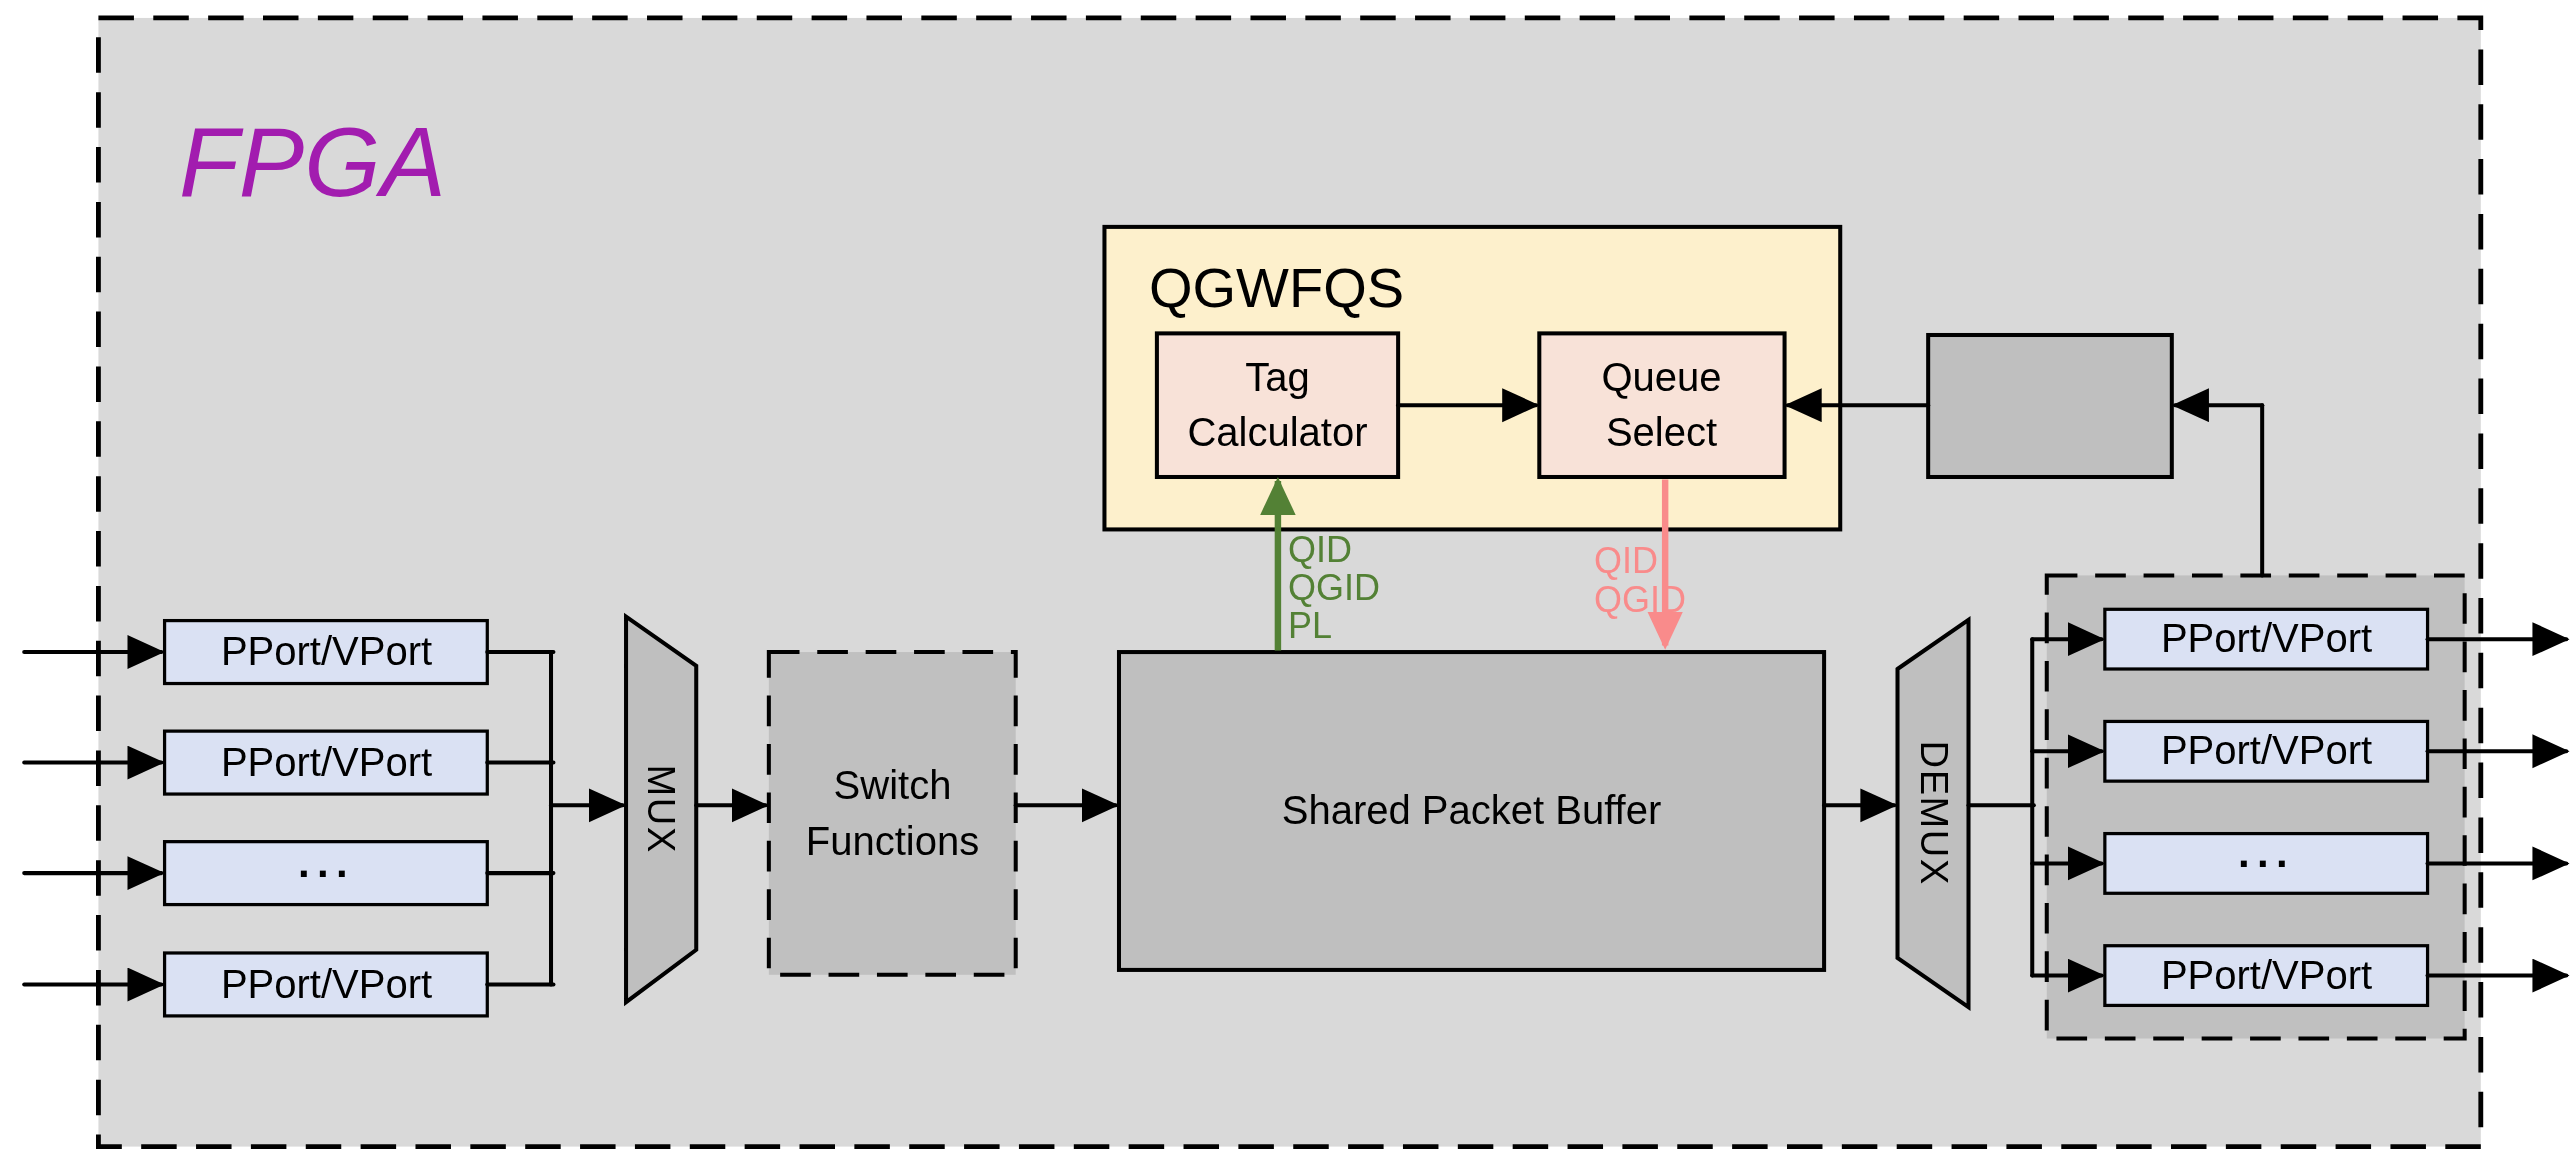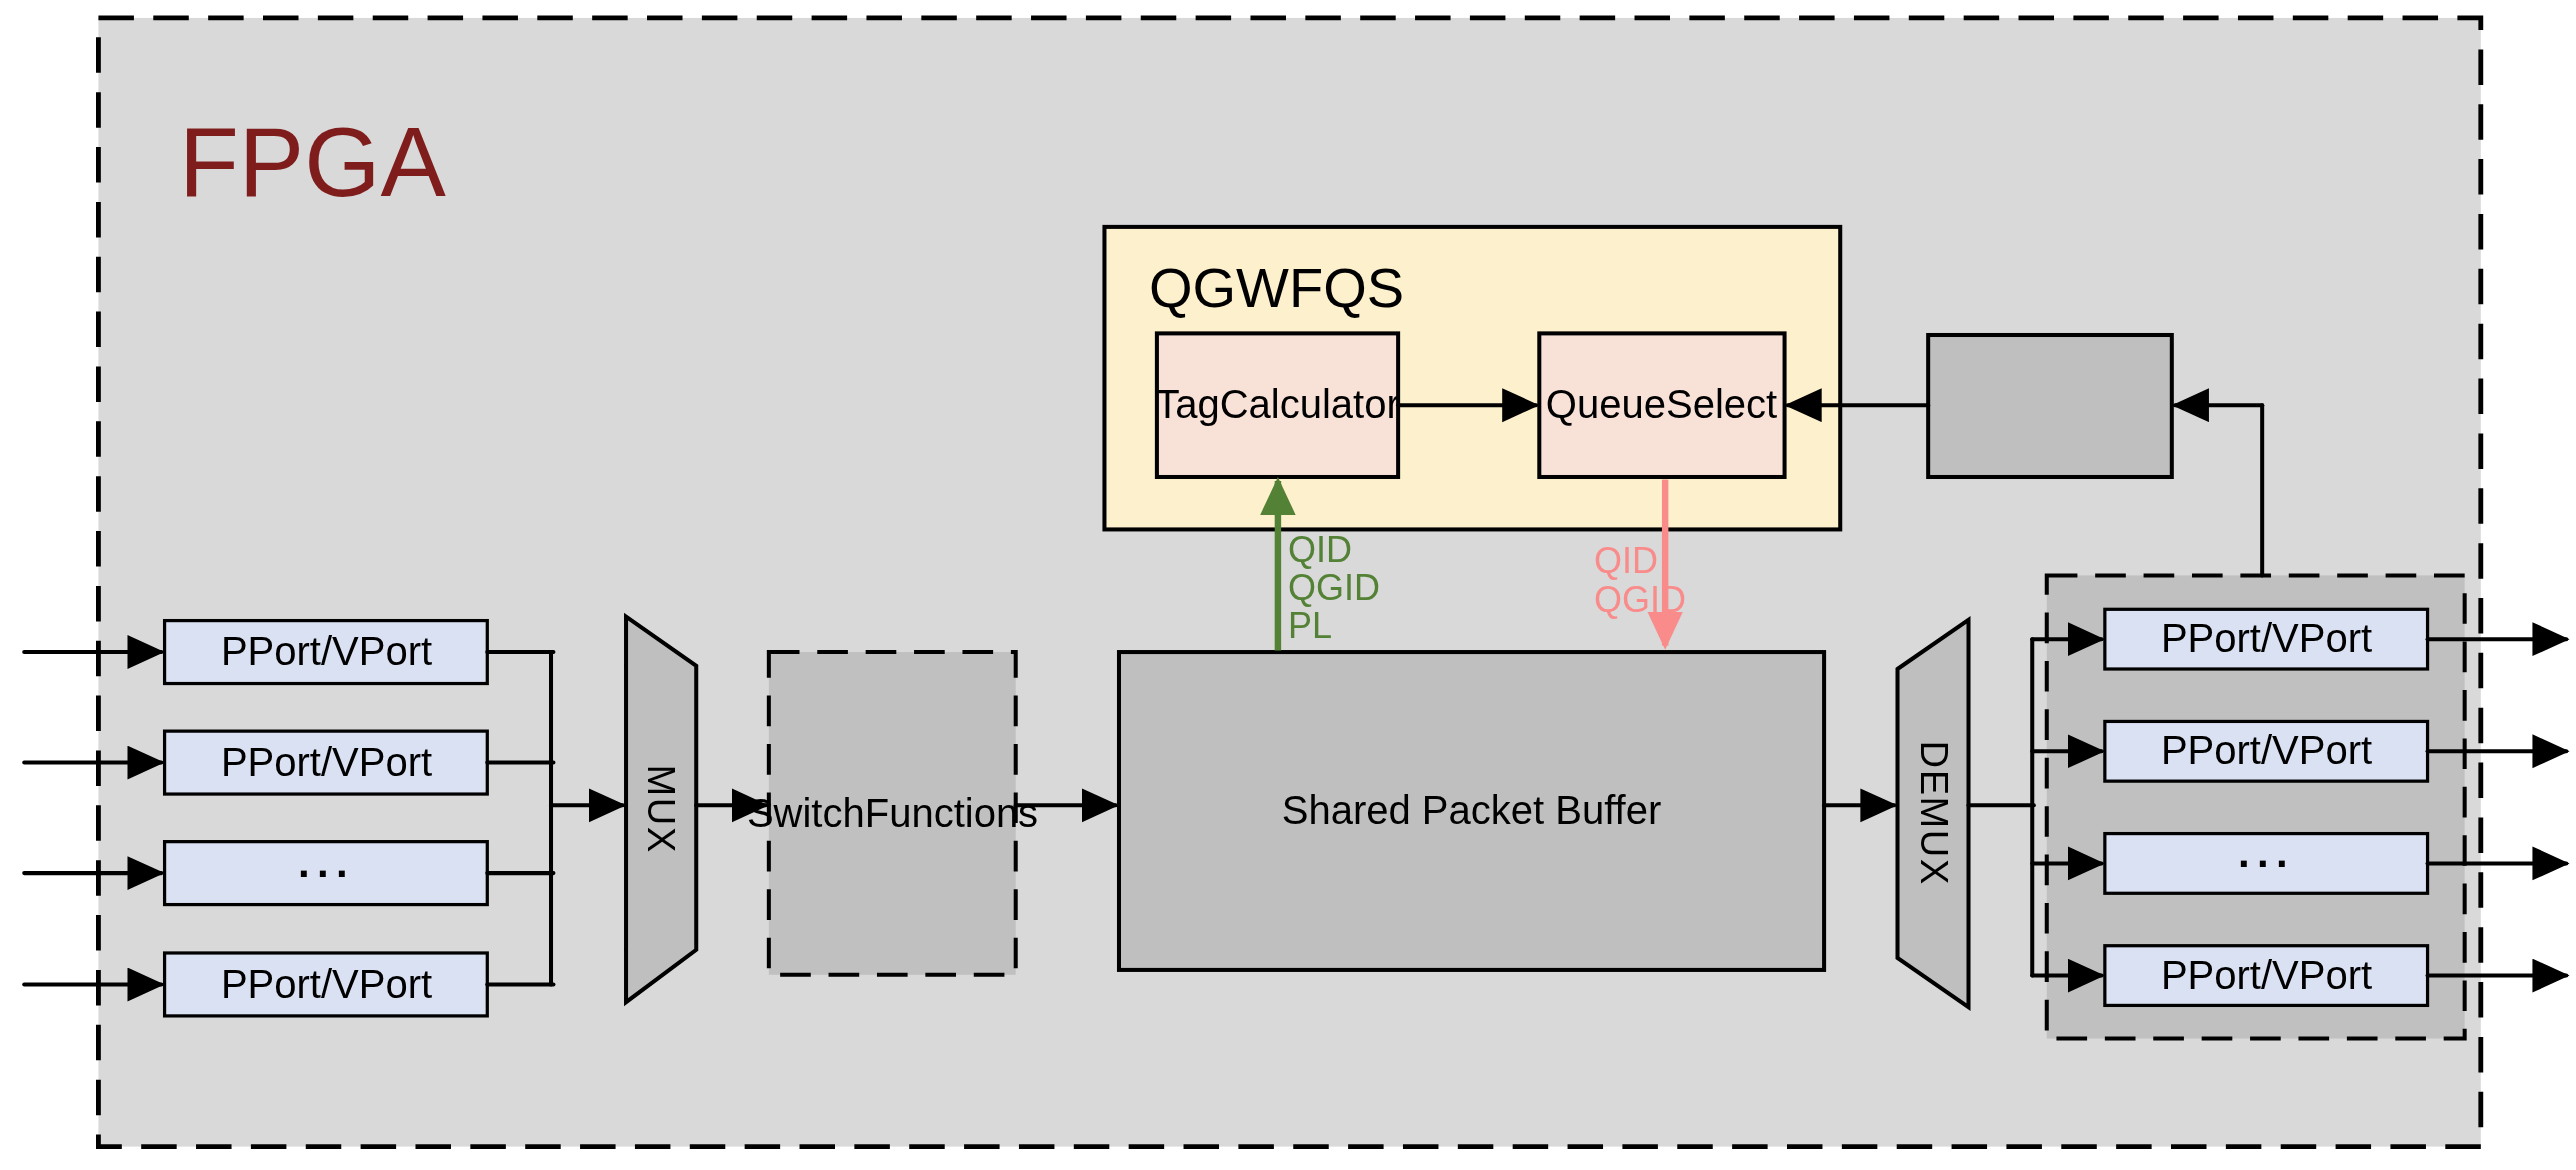--- a/index.html
+++ b/index.html
@@ -12,35 +12,35 @@
   }
   #shapes{position:absolute;left:0;top:0;width:2576px;height:1171px;}
   .lbl{
     position:absolute;
     display:flex;align-items:center;justify-content:center;
     text-align:center;color:#000000;
     font-family:"Liberation Sans", sans-serif;
     pointer-events:none;
     line-height:1.38;
   }
-  .lbl.col{flex-direction:row;text-align:center;}
+  .lbl.col{flex-direction:column;text-align:center;}
   .port-lbl{font-size:40px;}
   .ellipsis span{
     font-weight:700;letter-spacing:7.3px;font-size:42px;
     transform:translateY(-10.5px);
   }
   .block-lbl{font-size:40px;}
   .vwrap span{
     transform:rotate(90deg);
     white-space:nowrap;
     font-size:38px;letter-spacing:1.6px;
   }
   #fpga-title{
     position:absolute;left:179px;top:113px;
-    font-size:98px;line-height:1;color:#7f1d1d;
+    font-size:98px;line-height:1;color:#a21caf;font-style:italic;
   }
   #qgwfqs-title{
     position:absolute;left:1149px;top:255px;
     font-size:56px;color:#000;
   }
   .sig{
     position:absolute;font-size:36px;text-align:left;
     pointer-events:none;
   }
   .sig span{display:block;}

